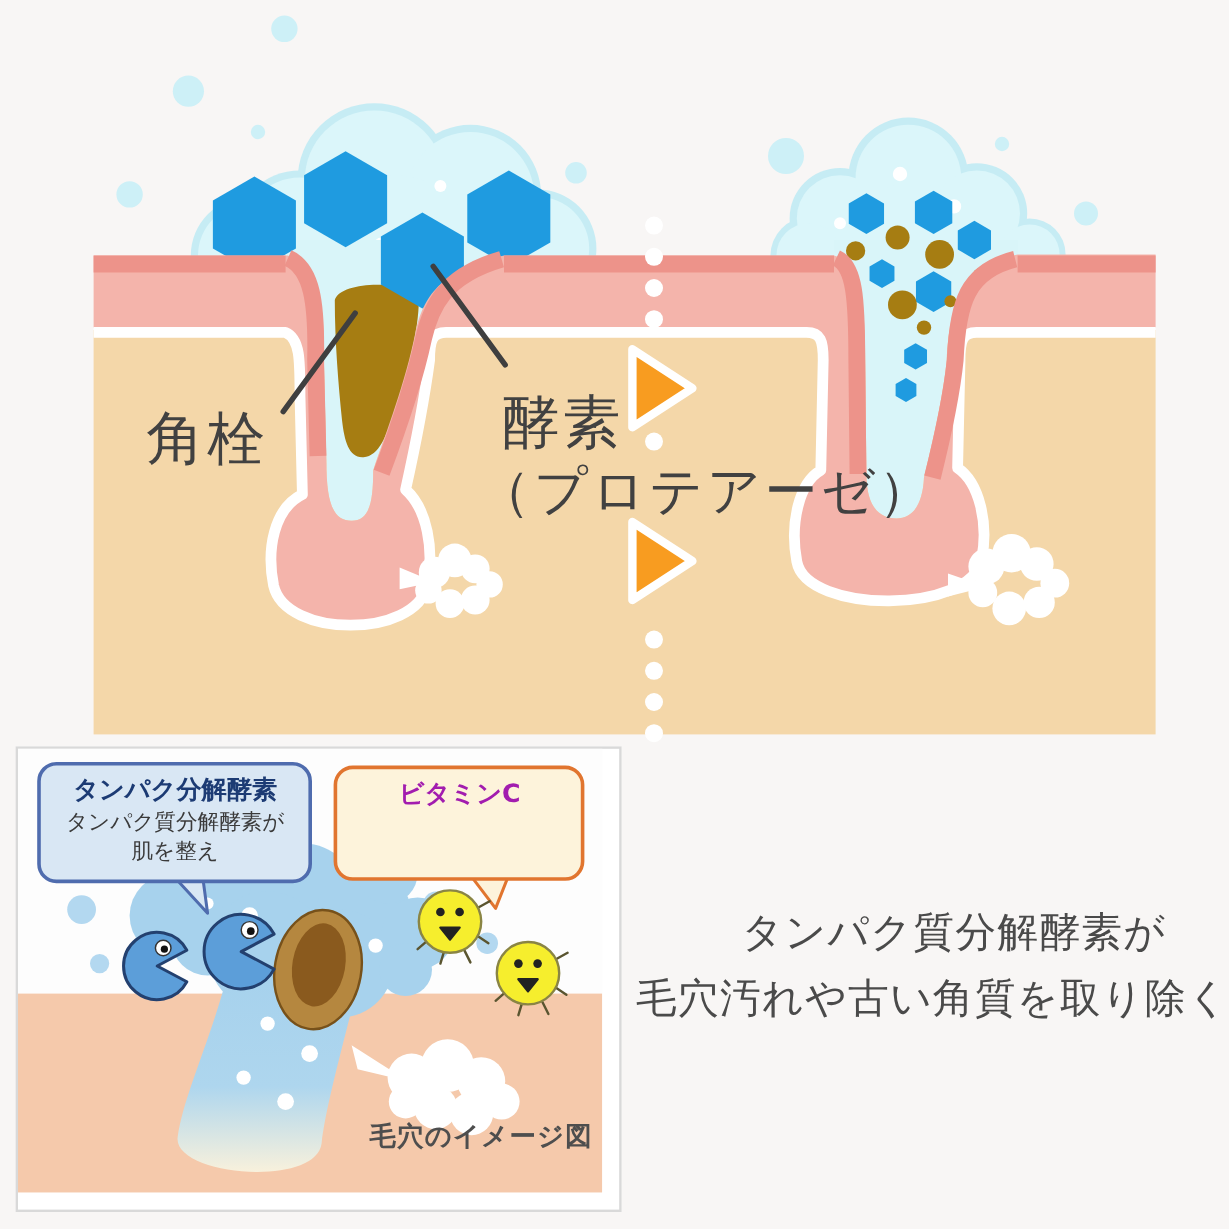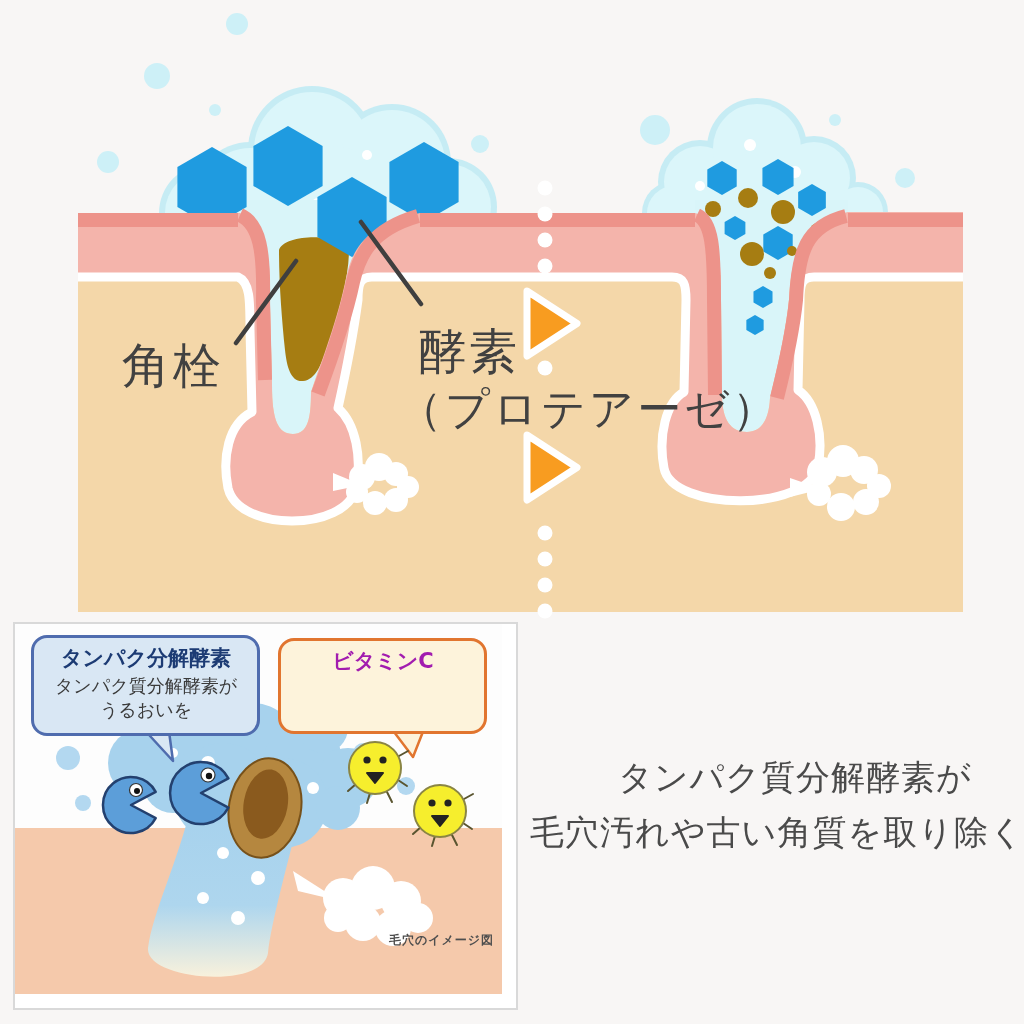--- a/index.html
+++ b/index.html
@@ -31,21 +31,21 @@
   .bubble-orange{
     left:263px;top:14px;width:209px;height:96px;
     background:#fdf3db;border:3.5px solid #e1752f;
   }
   .bubble-title{font-weight:bold;font-size:21px;}
   .bubble-blue .bubble-title{color:#1c3b74;}
   .bubble-orange .bubble-title{color:#a21caf;}
   .bubble-body{font-size:18px;color:#3a3a3a;margin-top:2px;}
   .inset-caption{
     position:absolute;right:8px;top:308px;
-    font-size:12px;font-weight:bold;color:#4e4e4e;letter-spacing:1px;
+    font-size:22px;font-weight:bold;color:#4e4e4e;letter-spacing:1px;
   }
   
   .main-caption{
     position:absolute;left:530px;top:750px;
     font-size:34px;color:#4a4a4a;line-height:55px;letter-spacing:1px;
     white-space:nowrap;
   }
 </style>
 </head>
 <body>
@@ -349,21 +349,21 @@
           <circle cx="378" cy="304" r="18"></circle>
             <circle cx="348" cy="299" r="18"></circle>
           <circle cx="323" cy="294" r="14"></circle>
         </g>
       </svg>
 
       <div class="bubble bubble-blue">
         <div class="bubble-title">タンパク分解酵素</div>
         <div class="bubble-body">
           <span>タンパク質分解酵素が</span><br>
-          <span>うるおいを</span>
+          <span>肌を整え</span>
         </div>
       </div>
 
       <div class="bubble bubble-orange">
         <div class="bubble-title">ビタミンC</div>
       </div>
 
       <div class="inset-caption">毛穴のイメージ図</div>
     </div>
   </div>

